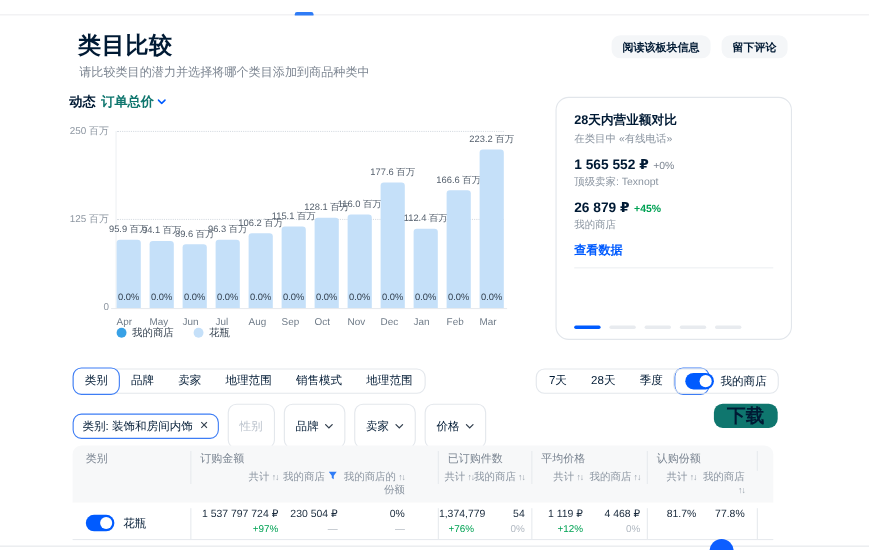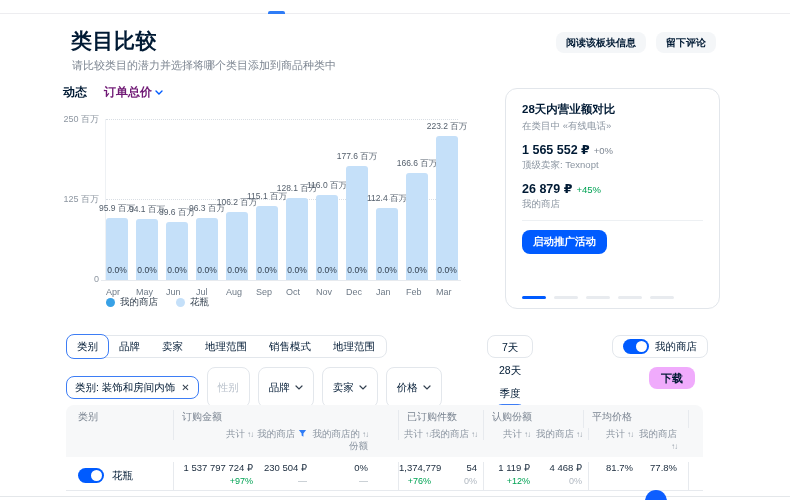--- a/index.html
+++ b/index.html
@@ -13,21 +13,21 @@
 
   
   .page-title{position:absolute;left:71px;top:27px;font-size:21px;font-weight:700;letter-spacing:.5px;}
   .page-subtitle{position:absolute;left:72px;top:58px;font-size:11px;color:#7c8591;}
   .header-actions{position:absolute;left:556px;top:32px;display:flex;gap:10px;}
   .hbtn{background:#f4f6f8;border:none;border-radius:8px;height:21px;padding:0 10px;
         font-size:10px;font-weight:700;color:#001a34;font-family:inherit;cursor:pointer;}
 
   
   .dynamics{position:absolute;left:63px;top:84px;font-size:12px;font-weight:700;display:flex;align-items:center;gap:5px;}
-  .dyn-metric{color:#701a75;display:inline-flex;align-items:center;gap:3px;cursor:pointer;margin-left:12px;}
+  .dyn-metric{color:#0f766e;display:inline-flex;align-items:center;gap:3px;cursor:pointer;}
 
   
   .ylab{position:absolute;width:70px;text-align:right;font-size:9px;color:#8d96a1;left:29px;}
   .grid{position:absolute;left:106px;width:352px;border-top:1px dotted #d8dde3;}
   .baseline{position:absolute;left:101px;width:360px;top:280px;border-top:1px solid #e7eaee;}
   .vaxis{position:absolute;left:105px;top:119px;width:1px;height:161px;background:#eef1f4;}
   .plot{position:absolute;left:106px;top:119px;width:352px;height:161px;display:flex;justify-content:space-between;align-items:flex-end;}
   .slot{position:relative;width:22px;height:100%;}
   .bar{position:absolute;bottom:0;left:0;width:22px;background:#c5e0f9;border-radius:3px 3px 0 0;}
   .bar-val{position:absolute;left:50%;transform:translateX(-50%);white-space:nowrap;font-size:8.5px;color:#55606d;}
@@ -37,51 +37,51 @@
   .legend-item{display:flex;align-items:center;gap:5px;cursor:pointer;}
   .dot{width:9px;height:9px;border-radius:50%;}
 
   
   .side-card{position:absolute;left:505px;top:88px;width:215px;height:221px;border:1px solid #e2e6eb;
              border-radius:12px;padding:13px 16px;}
   .sc-title{font-size:11.5px;font-weight:700;margin-bottom:3px;}
   .sc-sub{font-size:9.5px;color:#8a94a0;margin-bottom:9px;}
   .sc-val{font-size:12.5px;font-weight:700;margin-bottom:2px;}
   .sc-delta{font-size:9.5px;font-weight:400;margin-left:4px;}
-  .sc-delta.gray{color:#7c8591;} .sc-delta.green{color:#00a254;}
+  .sc-delta.gray{color:#7c8591;} .sc-delta.green{color:#00a254;font-weight:bold;}
   .sc-lab{font-size:9.5px;color:#8a94a0;margin-bottom:9px;}
   .sc-link{font-size:11px;font-weight:700;color:#005bff;cursor:pointer;margin-bottom:8px;}
   .sc-hr{border:none;border-top:1px solid #edf0f3;margin:0 0 9px 0;}
   .sc-promo{font-size:11px;margin-bottom:9px;}
   .sc-btn{background:#005bff;color:#fff;border:none;border-radius:8px;padding:5px 11px;
           font-size:10.5px;font-weight:700;font-family:inherit;cursor:pointer;}
   .sc-dots{position:absolute;left:16px;bottom:9px;display:flex;gap:8px;}
   .dash{width:24px;height:3px;border-radius:2px;background:#e8ebef;cursor:pointer;}
   .dash.active{background:#005bff;}
 
   
   .seg{position:absolute;display:inline-flex;align-items:center;border:1px solid #e3e7ec;border-radius:8px;height:23px;background:#fff;}
   .seg .tab{padding:0 10px;font-size:10.5px;line-height:21px;border:1px solid transparent;border-radius:8px;cursor:pointer;white-space:nowrap;}
   .seg .tab.active{border-color:#3d7df5;margin:-1px;line-height:23px;background:#fff;}
   .tabs-left{left:66px;top:335px;}
-  .periods{left:487px;top:335px;flex-direction:column;}
+  .periods{left:487px;top:335px;}
   .toggle-box{position:absolute;left:612px;top:335px;height:23px;border:1px solid #e3e7ec;border-radius:8px;
               display:inline-flex;align-items:center;gap:6px;padding:0 10px;font-size:10.5px;cursor:pointer;}
   .toggle{width:26px;height:15px;border-radius:8px;background:#005bff;position:relative;flex:none;}
   .toggle::after{content:"";position:absolute;right:2px;top:2px;width:11px;height:11px;border-radius:50%;background:#fff;}
 
   .row2{position:absolute;left:66px;top:367px;display:flex;gap:8px;align-items:center;}
   .chip{display:inline-flex;align-items:center;gap:6px;border:1.5px solid #3d7df5;border-radius:8px;
         height:23px;padding:0 8px;font-size:10.5px;cursor:pointer;white-space:nowrap;}
   .chip-x{font-size:10px;color:#33404f;cursor:pointer;}
   .pill{display:inline-flex;align-items:center;gap:5px;border:1px solid #e3e7ec;border-radius:8px;height:41px;
         padding:0 10px;font-size:10.5px;cursor:pointer;white-space:nowrap;}
   .pill.disabled{color:#b9c1cb;cursor:default;}
-  .dl-btn{position:absolute;left:649px;top:367px;background:#f0abfc;border:none;border-radius:8px;height:22px;
-          padding:0 12px;font-size:11px;font-weight:700;color:#001a34;font-family:inherit;cursor:pointer;}
+  .dl-btn{position:absolute;left:649px;top:367px;background:#0f766e;border:none;border-radius:8px;height:22px;
+          padding:0 12px;font-size:17px;font-weight:700;color:#001a34;font-family:inherit;cursor:pointer;}
 
   
   .ctable{position:absolute;left:66px;top:405px;width:637px;font-size:10.5px;}
   .thead{background:#f7f8f9;border-radius:8px 8px 0 0;padding-top:5px;}
   .trow{display:flex;}
   .gcell,.sub-cell{flex:none;}
   .gstart{border-left:1px solid #e7eaee;}
   .grow{height:18px;}
   .grow .glabel{font-size:10px;color:#7a8491;padding-left:8px;}
   .grow .gcat{padding-left:12px;}
@@ -219,22 +219,22 @@
     <div class="sc-title">28天内营业额对比</div>
     <div class="sc-sub">在类目中 «有线电话»</div>
     <div class="sc-val">
       <span>1 565 552 ₽</span><span class="sc-delta gray">+0%</span>
     </div>
     <div class="sc-lab">顶级卖家: Texnopt</div>
     <div class="sc-val">
       <span>26 879 ₽</span><span class="sc-delta green">+45%</span>
     </div>
     <div class="sc-lab">我的商店</div>
+    <div class="sc-link">查看数据</div>
     <hr class="sc-hr">
-    <button class="sc-btn">启动推广活动</button>
     <div class="sc-dots" id="card-dots">
         <span class="dash active"></span>
         <span class="dash"></span>
         <span class="dash"></span>
         <span class="dash"></span>
         <span class="dash"></span>
       </div>
   </aside>
 
   <div class="seg tabs-left" id="filter-tabs">
@@ -286,22 +286,22 @@
       </span>
   </div>
   <button class="dl-btn">下载</button>
 
   <div class="ctable" id="ctable">
       <div class="thead">
         <div class="trow grow">
           <div class="gcell glabel gcat" style="width: 107px;">类别</div>
           <div class="gcell glabel gstart" style="width: 225px;">订购金额</div>
           <div class="gcell glabel gstart" style="width: 85px;">已订购件数</div>
+          <div class="gcell glabel gstart" style="width: 105px;">平均价格</div>
           <div class="gcell glabel gstart" style="width: 100px;">认购份额</div>
-          <div class="gcell glabel gstart" style="width: 105px;">平均价格</div>
           <div class="gcell gstart" style="width: 15px;"></div>
         </div>
         <div class="trow subrow">
           <div class="gcell" style="width: 107px;"></div>
           <div class="sub-cell gstart" style="width: 80px; padding-right: 0px;">
             <div>共计<span class="sort">↑↓</span></div>
           </div>
           <div class="sub-cell" style="width: 54px; padding-right: 0px;">
             <div>我的商店 <svg width="9" height="9" viewBox="0 0 10 10" style="vertical-align:-1px">
                 <path d="M1 1h8L6 5v3.5L4 7.2V5z" fill="#2f7cf6"></path>

